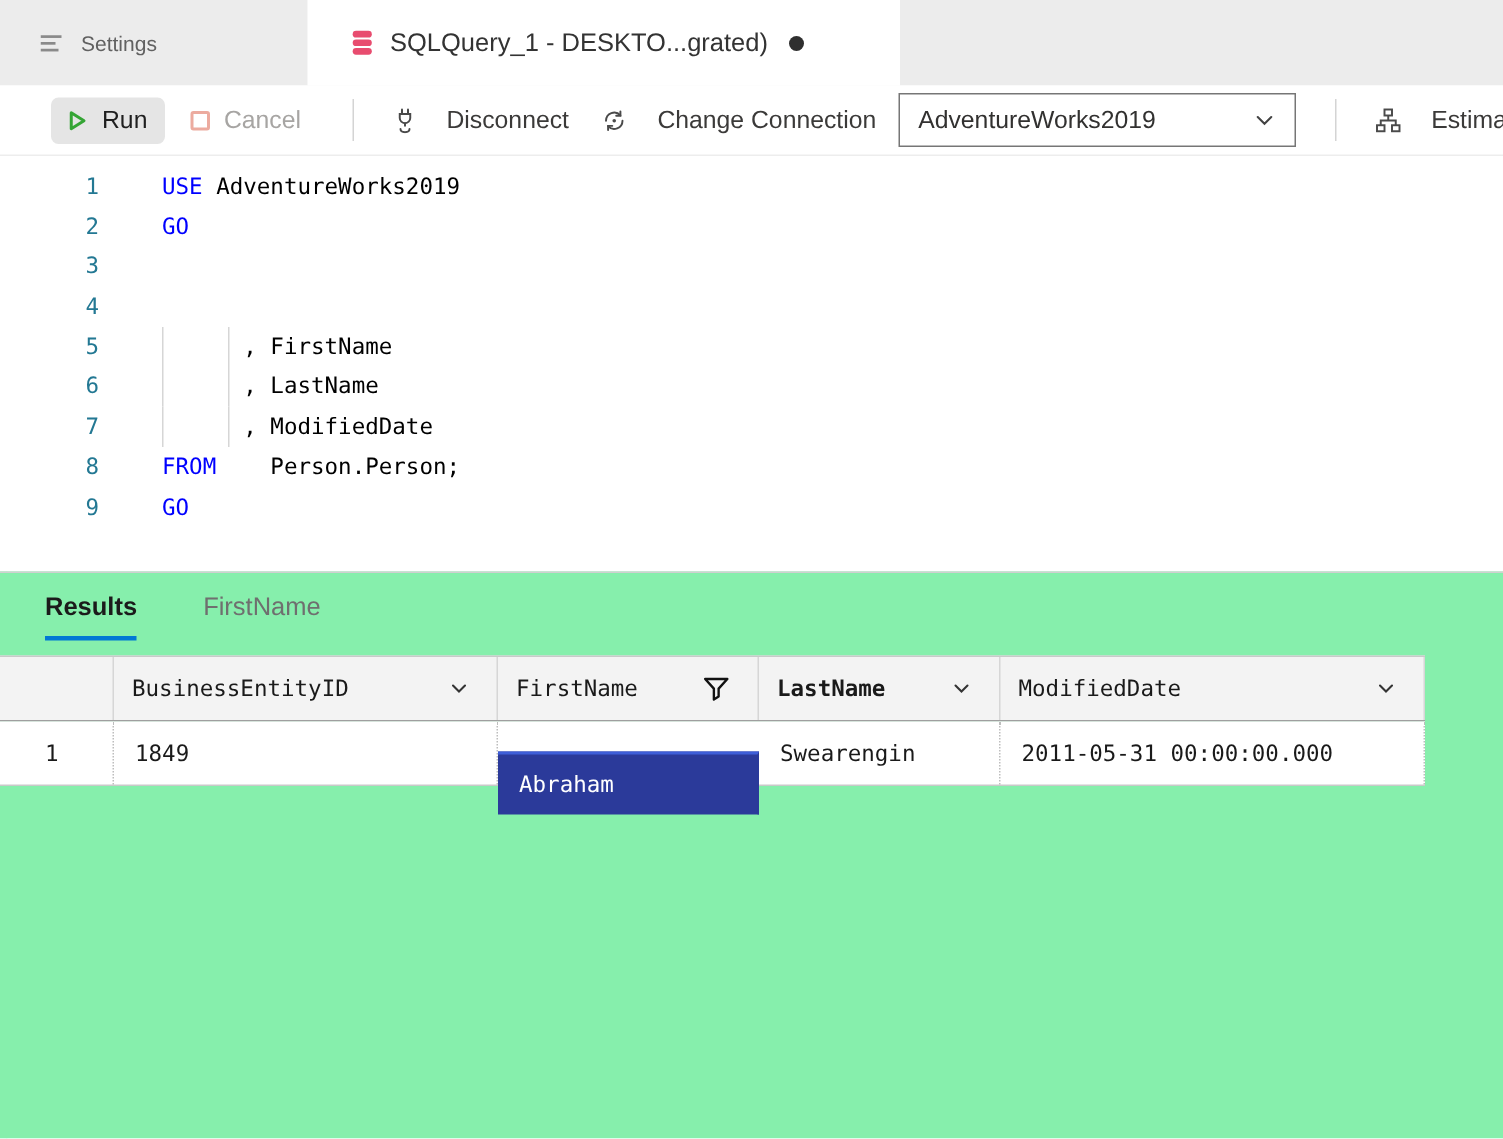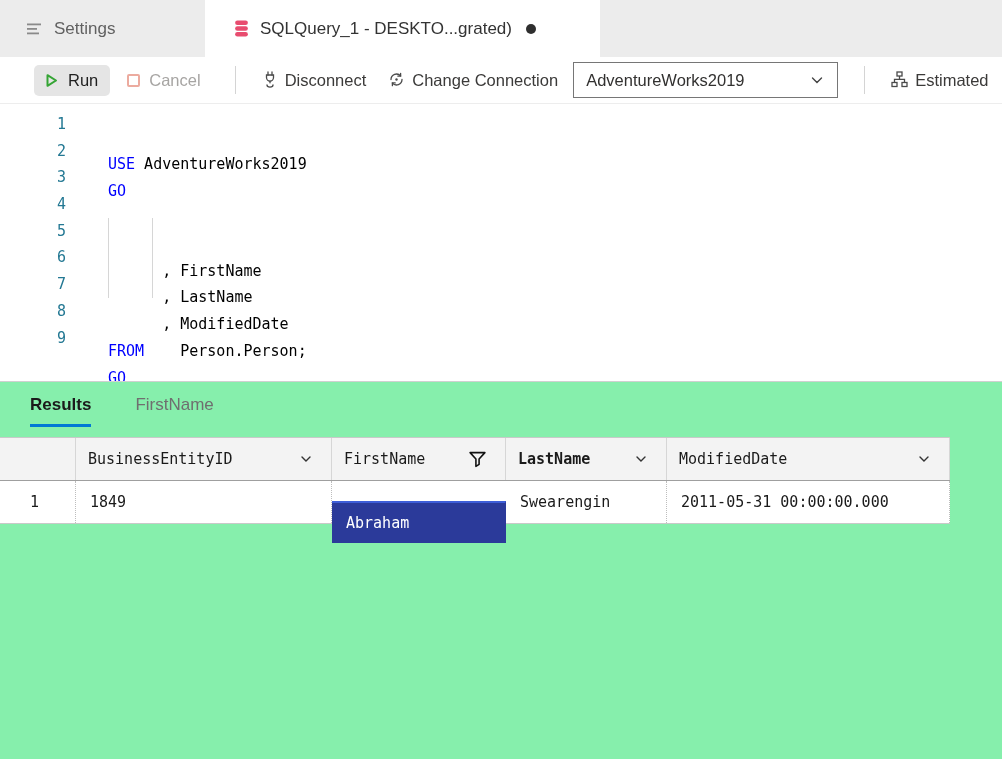--- a/index.html
+++ b/index.html
@@ -4,50 +4,50 @@
 <style>
   * { margin:0; padding:0; box-sizing:border-box; }
   html,body { width:1002px; height:759px; overflow:hidden; background:#fff;
     font-family:"Liberation Sans", sans-serif; }
   #app { position:relative; width:1002px; height:759px; background:#fff; }
 
   
   .tabbar { position:absolute; left:0; top:0; width:1002px; height:57px;
     background:#ececec; display:flex; }
   .tab { display:flex; align-items:center; height:57px; cursor:pointer; }
-  .tab-settings { width:205px; padding-left:27px; color:#616161; font-size:17px; }
+  .tab-settings { width:205px; padding-left:27px; color:#616161; font-size:14px; }
   .tab-settings .ticon { margin-right:10px; }
   .tab-query { width:395px; background:#ffffff; padding-left:28px; color:#333333; font-size:17px; }
   .tab-query .ticon { margin-right:10px; }
   .dirty-dot { width:10px; height:10px; border-radius:50%; background:#2f2f2f; margin-left:14px; }
 
   
   .toolbar { position:absolute; left:0; top:57px; width:1002px; height:47px;
     background:#fff; border-bottom:1px solid #ededed; display:flex; align-items:center;
     padding-left:34px; font-size:16.5px; color:#3b3a39; white-space:nowrap; }
   .tbtn { display:flex; align-items:center; gap:9px; cursor:pointer; }
   .run-btn { background:#e5e5e5; border-radius:5px; padding:6px 12px 6px 10px; color:#1f1f1f; }
   .cancel-btn { margin-left:9px; padding:6px 8px; color:#a7a5a3; cursor:default; }
   .stop-square { width:13px; height:13px; border:2px solid #ecab9f; border-radius:2px; background:#fff; }
   .vdiv { width:1px; height:28px; background:#d4d4d4; margin:0 26px; flex:0 0 auto; }
-  .icon-txt-btn { display:flex; align-items:flex-start; gap:7px; cursor:pointer; }
+  .icon-txt-btn { display:flex; align-items:center; gap:20px; cursor:pointer; }
   .gap22 { margin-left:22px; }
   .db-dropdown { margin-left:15px; width:265px; height:36px; border:1px solid #767676;
     background:#fff; display:flex; align-items:center; justify-content:space-between;
     padding:0 12px; color:#323130; cursor:pointer; flex:0 0 auto; }
   .estimated { flex:0 0 auto; }
 
   
   .editor { position:absolute; left:0; top:104px; width:1002px; height:277px; background:#fff;
     font-family:"DejaVu Sans Mono","Liberation Mono",monospace; font-size:15px; padding-top:7px; }
   .left-strip { position:absolute; left:0; top:104px; width:5px; height:655px;
     background:#f5f5f5; border-right:1px solid #ededed; z-index:0; }
   .code-line { position:relative; display:flex; height:26.7px; line-height:26.7px; white-space:pre; }
   .gutter-num { width:66px; text-align:right; color:#237893; flex:0 0 auto; }
-  .code-text { margin-left:42px; color:#000;margin-top:40px; }
+  .code-text { margin-left:42px; color:#000; }
   .code-text .kw { color:#0000ff; }
   .indent-guide { position:absolute; top:0; height:100%; width:0; border-left:1px solid #d6d6d6; }
 
   
   .results-panel { position:absolute; left:0; top:381px; width:1002px; height:378px;
     background:#86efac; border-top:1px solid #d0d0d0; padding-top:13px; }
   .panel-tabs { display:flex; padding-left:30px; }
   .panel-tab { font-size:17px; padding-bottom:9px; cursor:pointer; color:#6f6f6f; }
   .panel-tab.active { color:#1b1b1b; font-weight:600; border-bottom:3px solid #0178d4; }
   .panel-tab + .panel-tab { margin-left:44px; }

